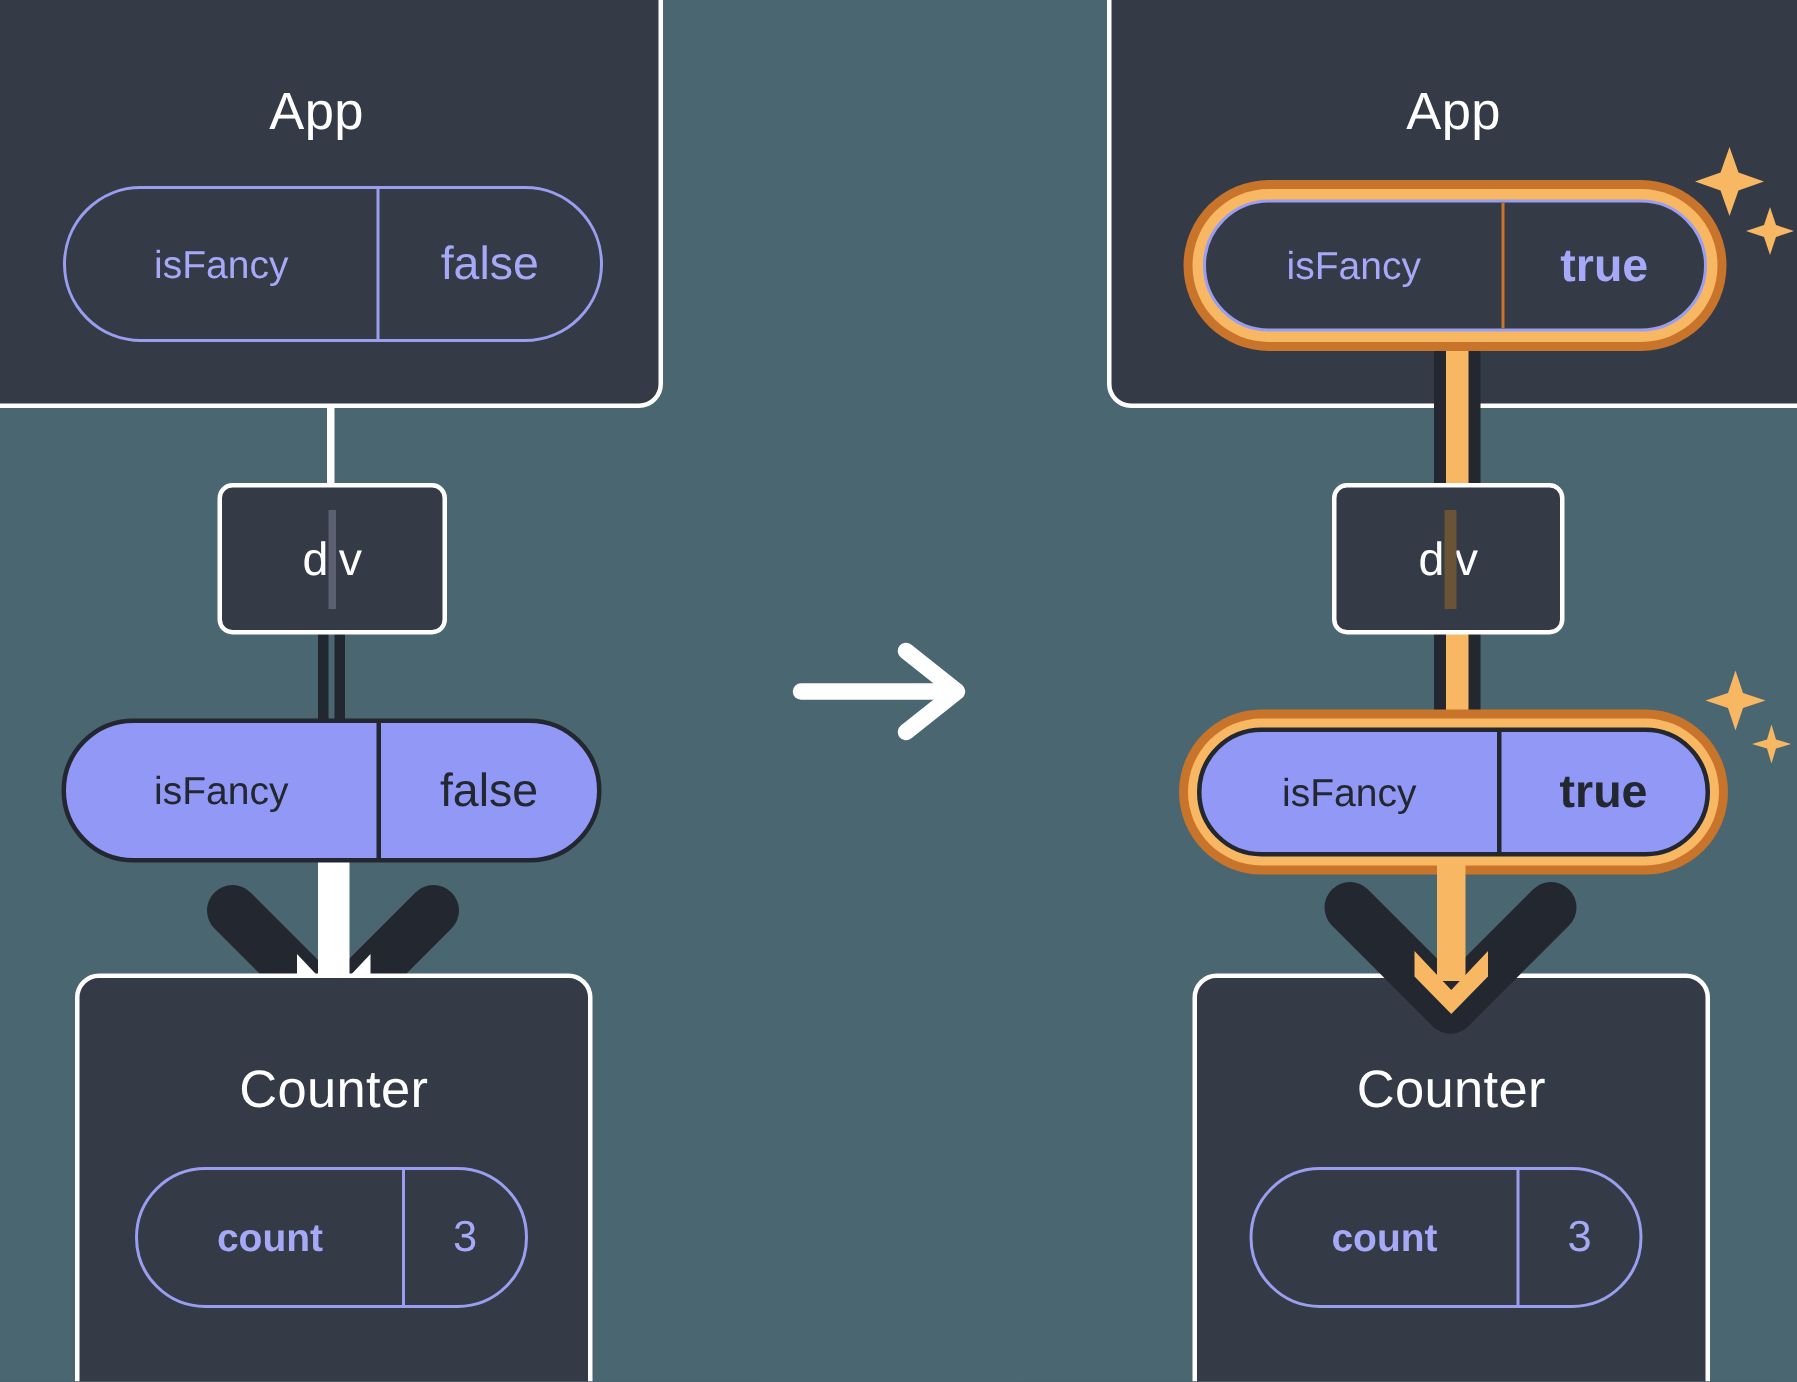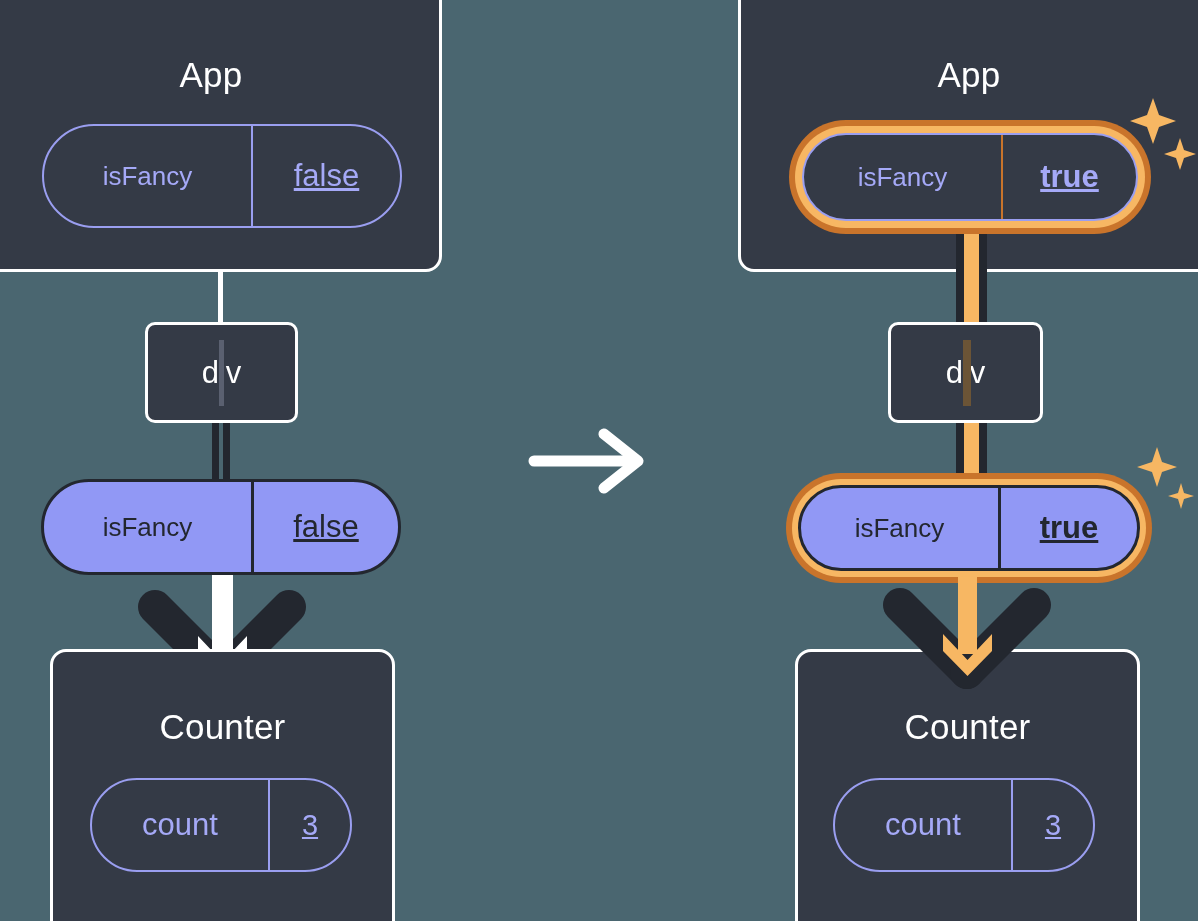--- a/index.html
+++ b/index.html
@@ -101,22 +101,22 @@
     position: absolute;
     border-radius: 999px;
     background: #f7b763;
     z-index: 6;
   }
 
   
   .pill.outline.on-dark { background: #343a46; z-index: 7; }
 
   .pill-label { font-size: 26px; }
-  .pill-value { font-size: 31px; text-decoration: underline; }
-  .pill-label.sm { font-size: 31px; }
+  .pill-value { font-size: 31px; }
+  .pill-label.sm { font-size: 26px; font-weight: bold; }
   .pill-value.sm { font-size: 29px; }
 
   
   .line {
     position: absolute;
   }
   .line.white { background: #ffffff; }
   .line.dark  { background: #23272f; }
   .line.orange{ background: #f7b763; }
 

